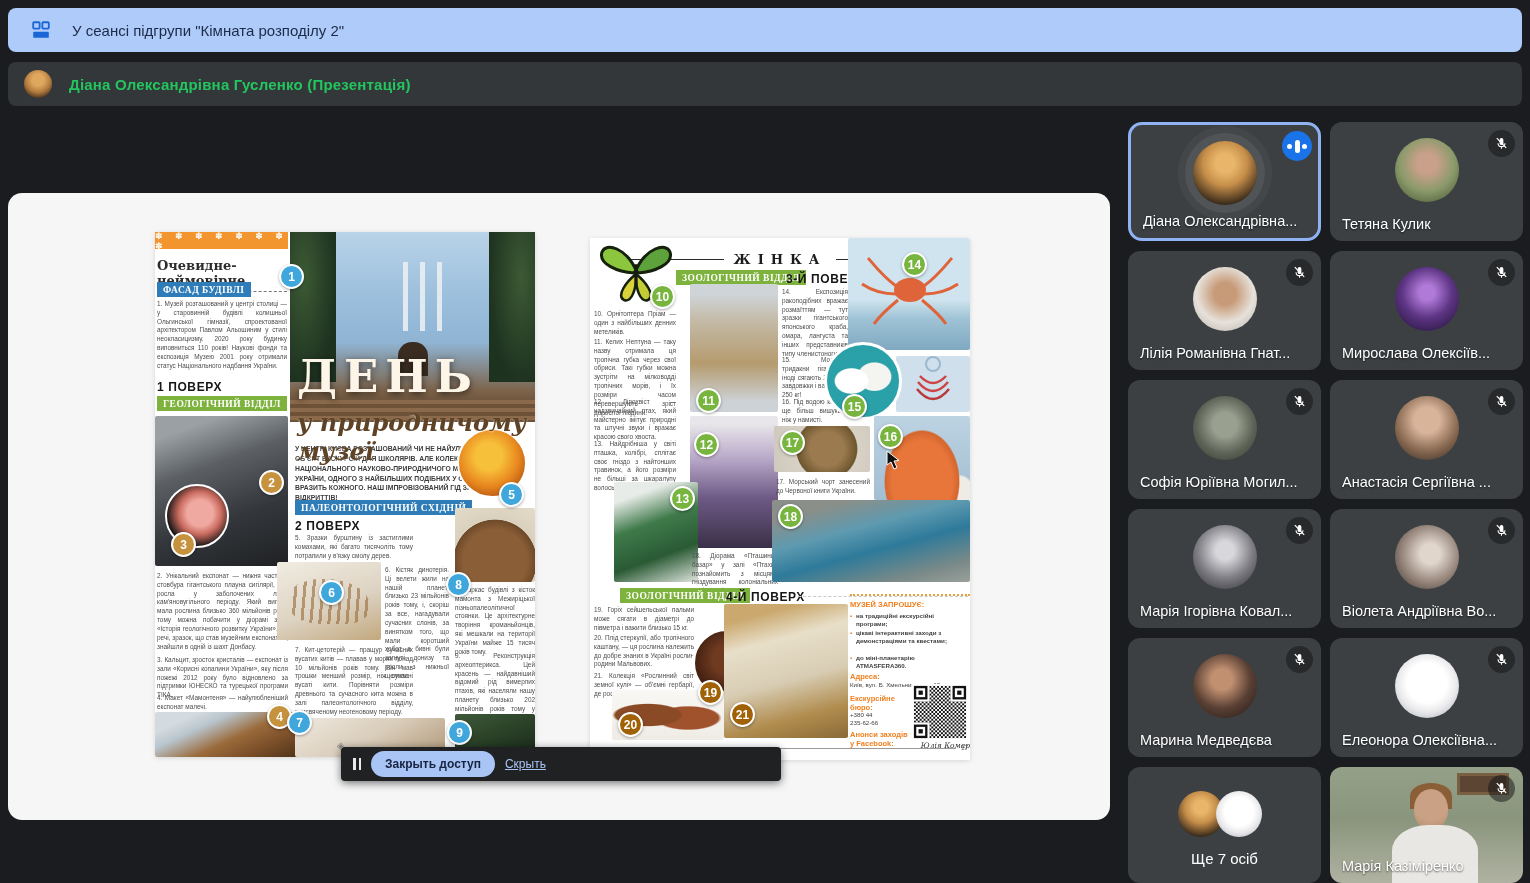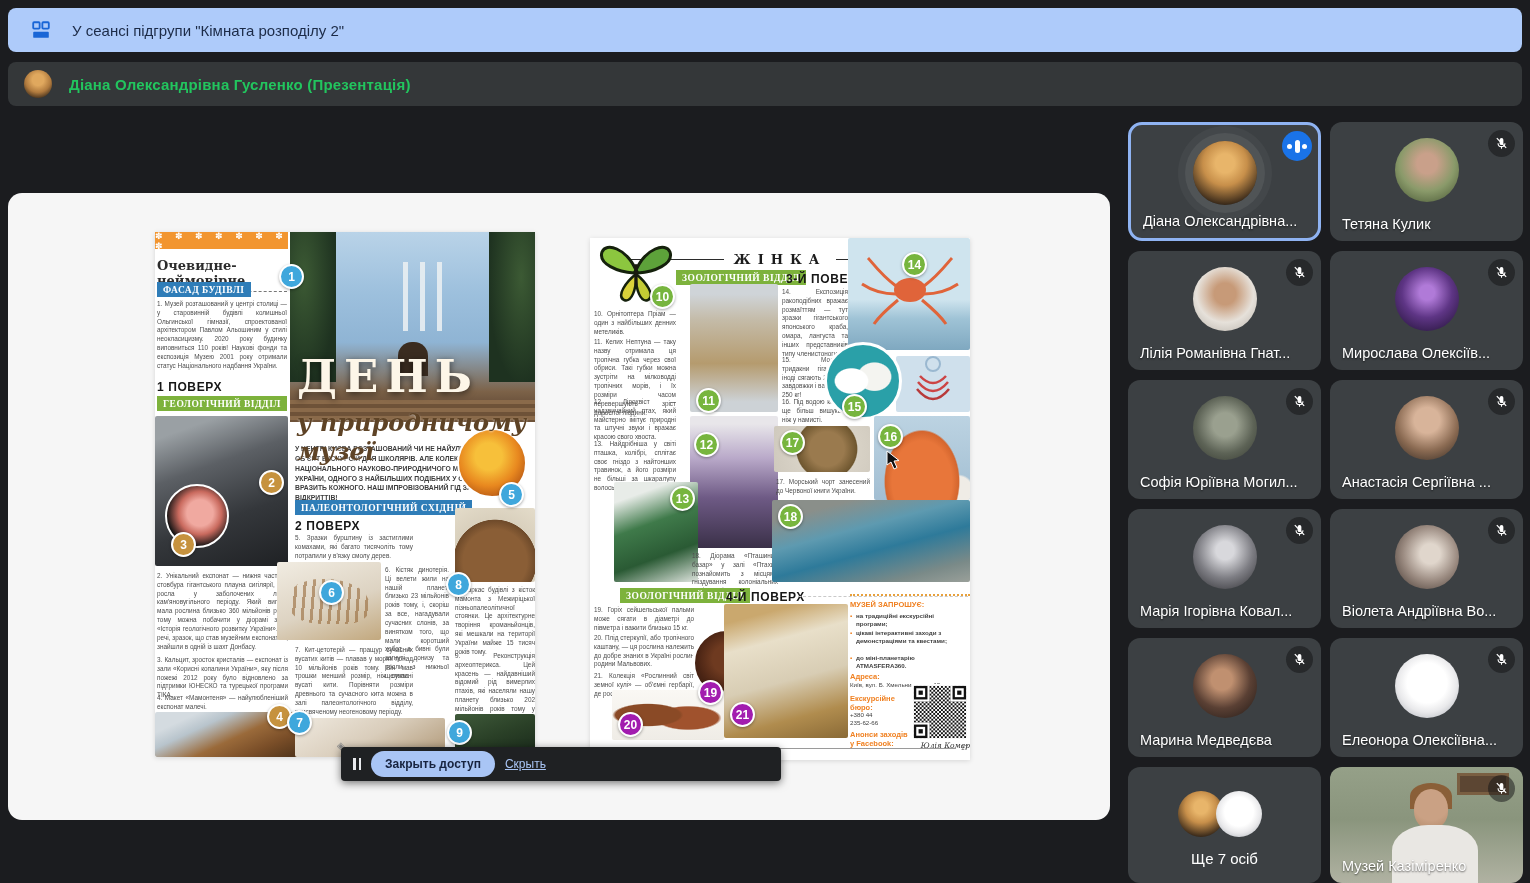--- a/index.html
+++ b/index.html
@@ -24,21 +24,21 @@
   .page-right { left:582px; top:45px;  width:380px; height:522px; }
 
   .mt { position:absolute; font-size:6.4px; line-height:1.38; color:#4d4d4d; text-align:justify; }
   .lbl { position:absolute; color:#fff; font-weight:700; font-size:9.5px; letter-spacing:.5px;
     padding:2.5px 6px; white-space:nowrap; font-family:"Liberation Serif",serif; }
   .lbl-blue { background:#2f7db8; } .lbl-green { background:#7db23c; }
   .floor { position:absolute; font-weight:800; font-size:12px; color:#161616; letter-spacing:.6px; white-space:nowrap; }
   .bdg { position:absolute; width:25px; height:25px; border-radius:50%; border:2px solid #fff; color:#fff;
     font-weight:700; font-size:12px; display:flex; align-items:center; justify-content:center;
     box-shadow:0 1px 3px rgba(0,0,0,.35); z-index:6; }
-  .bdg-blue{background:#3fa7dc} .bdg-gold{background:#c6923e} .bdg-green{background:#77b53e} .bdg-orange{background:#a21caf}
+  .bdg-blue{background:#3fa7dc} .bdg-gold{background:#c6923e} .bdg-green{background:#77b53e} .bdg-orange{background:#a16207}
   .ph { position:absolute; border-radius:2px; }
 
   .deco-strip { position:absolute; left:0; top:0; width:133px; height:17px; background:#f2952f; color:#fff;
     font-size:9px; letter-spacing:5px; display:flex; align-items:center; justify-content:center; overflow:hidden; }
   .rubric { position:absolute; left:2px; top:26px; width:130px; font-family:"DejaVu Serif",serif; font-weight:700;
     font-size:13px; color:#2c2c2c; border-bottom:1px dashed #777; padding-bottom:3px; }
   .mag-title { position:absolute; left:142px; top:118px; font-family:"DejaVu Serif",serif; font-weight:700;
     font-size:45px; color:#fdf6e8; letter-spacing:7px; text-shadow:0 2px 7px rgba(0,0,0,.6); z-index:4; }
   .mag-subtitle { position:absolute; left:142px; top:176px; font-family:"DejaVu Serif",serif; font-style:italic;
     font-weight:700; font-size:24px; color:#5e4326; z-index:4; text-shadow:0 1px 2px rgba(255,255,255,.6); }
@@ -468,14 +468,14 @@
   <div class="vt-head"></div>
   <div class="vt-shirt"></div>
   <div class="mic-badge">
       <svg width="15" height="15" viewBox="0 0 24 24">
         <path d="M12 14.5a3 3 0 0 0 3-3V6a3 3 0 0 0-6 0v5.5a3 3 0 0 0 3 3z" fill="#fff"></path>
         <path d="M6.5 11.5a5.5 5.5 0 0 0 11 0" stroke="#fff" stroke-width="1.7" fill="none"></path>
         <line x1="12" y1="17" x2="12" y2="20.5" stroke="#fff" stroke-width="1.7"></line>
         <line x1="4.5" y1="3.5" x2="19.5" y2="19" stroke="#fff" stroke-width="2"></line>
       </svg>
     </div>
-  <div class="tile-name">Музей Казіміренко</div>
+  <div class="tile-name">Марія Казіміренко</div>
 </div>
 
 </body></html>

